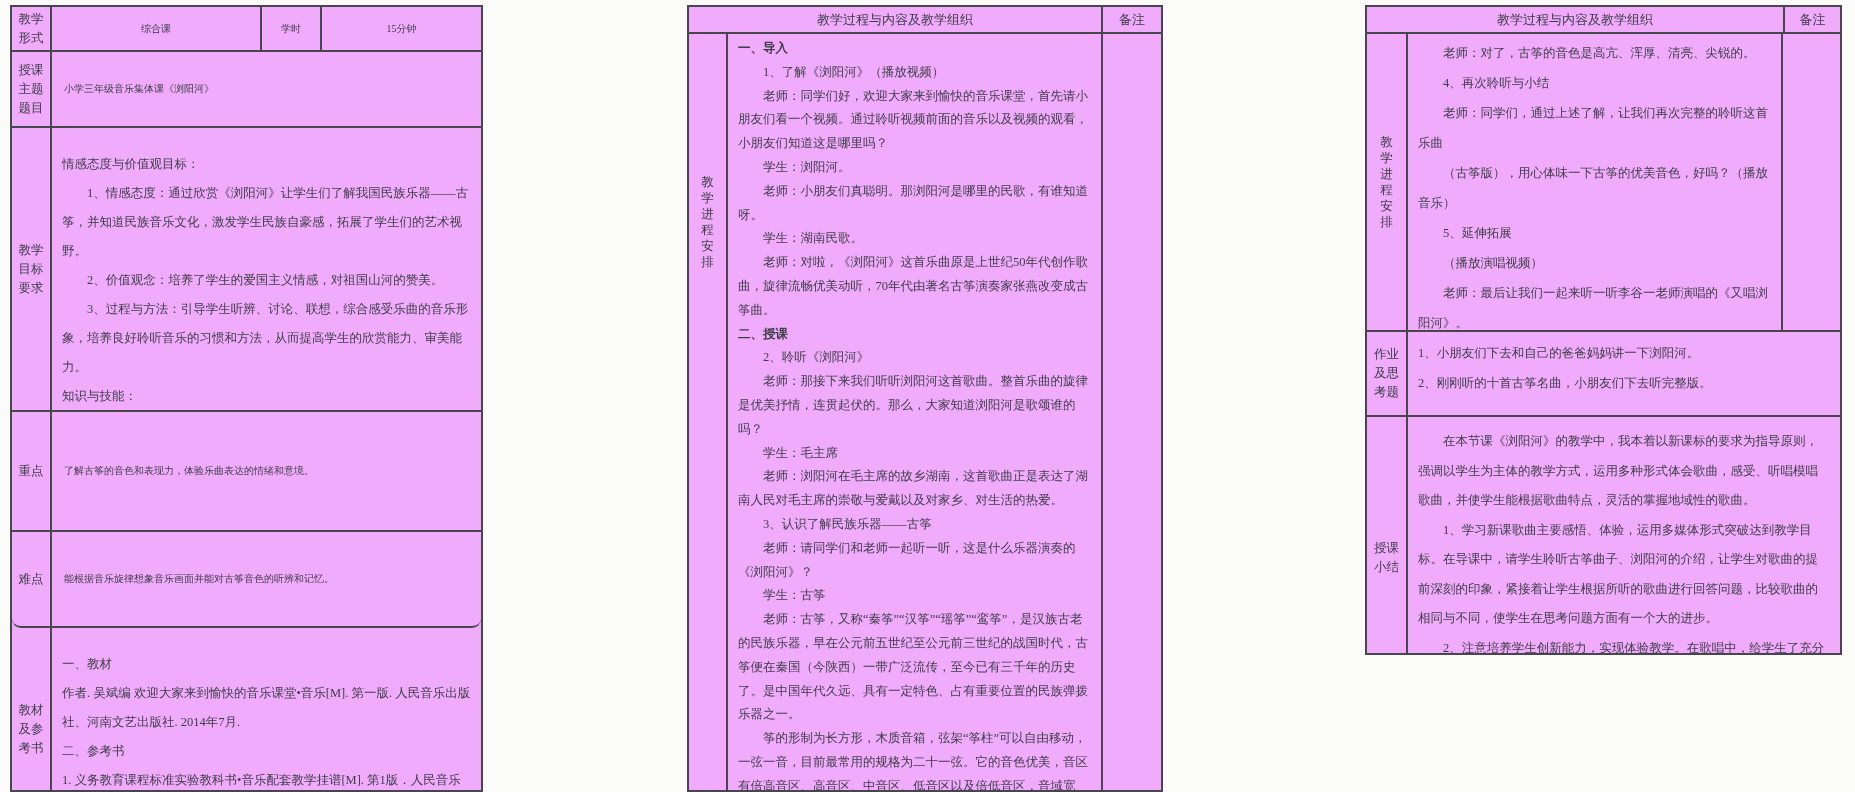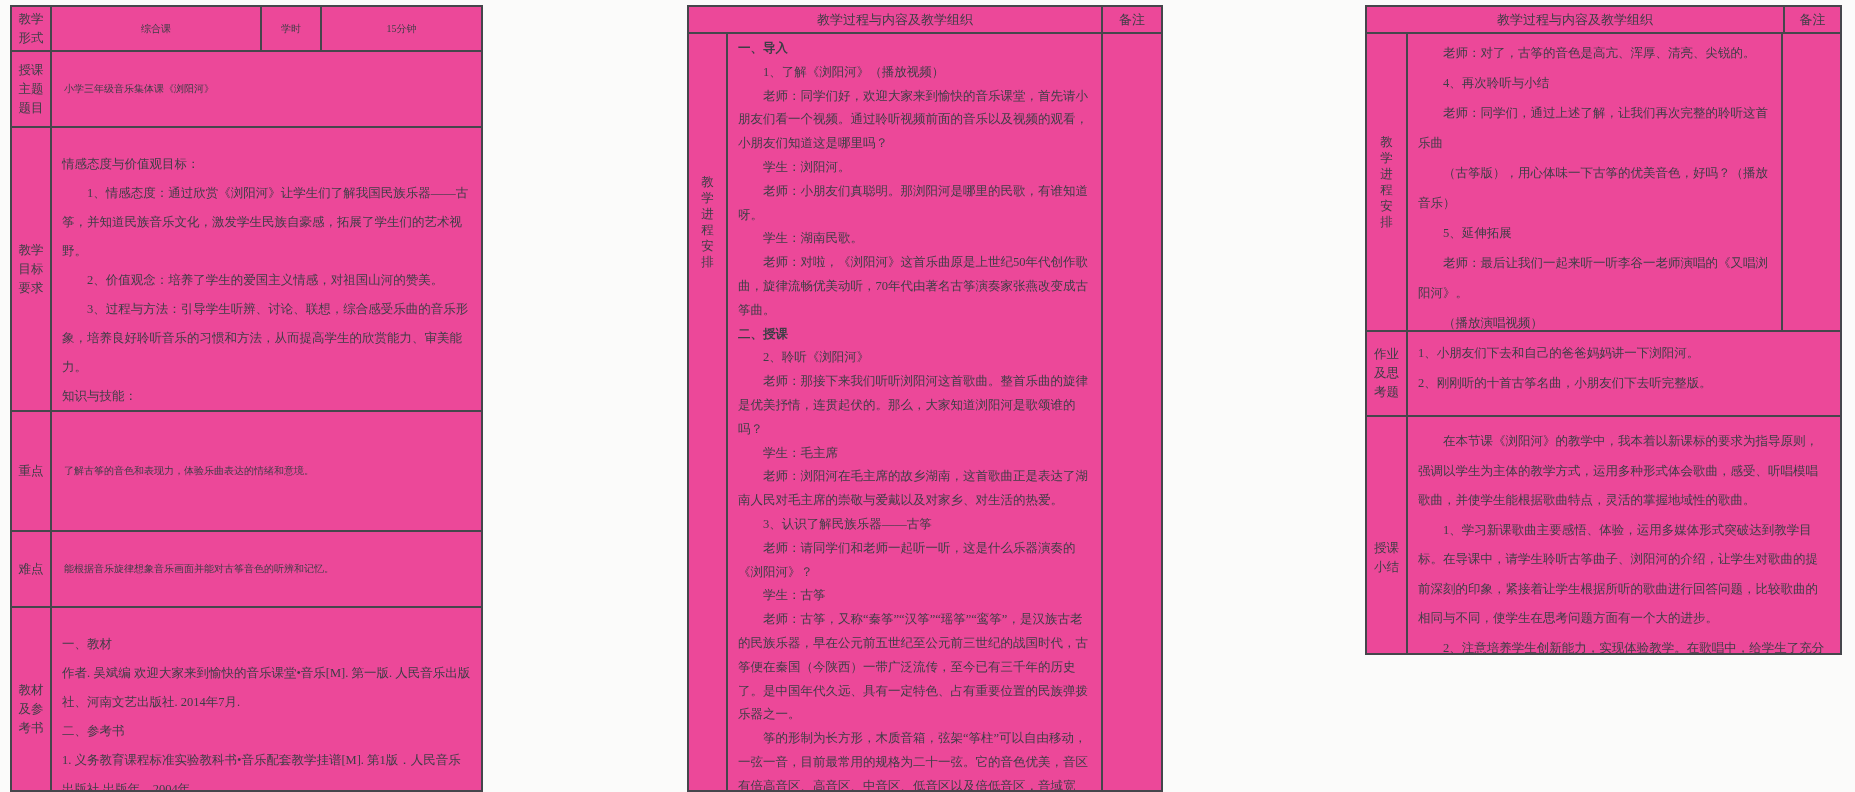--- a/index.html
+++ b/index.html
@@ -2,21 +2,21 @@
 <html><head>
 <meta charset="utf-8">
 <style>
   html,body{margin:0;padding:0;}
   body{
     width:1855px;height:792px;position:relative;overflow:hidden;
     background:#fbfbfa;
     font-family:"Liberation Serif","DejaVu Serif",serif;
     color:#3e3e46;
   }
-  .tbl{position:absolute;box-sizing:border-box;background:#ec4899;border:2px solid #46464c;overflow:hidden;}
+  .tbl{position:absolute;box-sizing:border-box;background:#f0abfc;border:2px solid #46464c;overflow:hidden;}
   .row{display:flex;box-sizing:border-box;border-bottom:2px solid #46464c;}
   .row:last-child{border-bottom:none;}
   .cell{box-sizing:border-box;border-right:2px solid #46464c;overflow:hidden;}
   .cell:last-child{border-right:none;}
   .label-cell{display:flex;align-items:center;justify-content:center;text-align:center;
     font-size:12.5px;line-height:19px;white-space:pre-line;flex:none;}
   .center-cell{display:flex;align-items:center;justify-content:center;font-size:10px;}
   .vcenter-cell{display:flex;align-items:center;font-size:10px;padding:12px 12px;}
   .text-cell{font-size:12.5px;padding:6px 10px;}
   .para{margin:0;}
@@ -61,21 +61,21 @@
         <p class="para indent">1、情感态度：通过欣赏《浏阳河》让学生们了解我国民族乐器——古筝，并知道民族音乐文化，激发学生民族自豪感，拓展了学生们的艺术视野。</p>
         <p class="para indent">2、价值观念：培养了学生的爱国主义情感，对祖国山河的赞美。</p>
         <p class="para indent">3、过程与方法：引导学生听辨、讨论、联想，综合感受乐曲的音乐形象，培养良好聆听音乐的习惯和方法，从而提高学生的欣赏能力、审美能力。</p>
         <p class="para flush">知识与技能：</p>
       </div>
   </div>
   <div class="row" style="height:120px;">
     <div class="cell label-cell" style="width:40px;">重点</div>
     <div class="cell vcenter-cell" style="flex:1;">了解古筝的音色和表现力，体验乐曲表达的情绪和意境。</div>
   </div>
-  <div class="row" style="height:76px;">
+  <div class="row" style="height:96px;border-radius:9px;">
     <div class="cell label-cell" style="width:40px;">难点</div>
     <div class="cell vcenter-cell" style="flex:1;">能根据音乐旋律想象音乐画面并能对古筝音色的听辨和记忆。</div>
   </div>
   <div class="row" style="flex:1;">
     <div class="cell label-cell" style="width:40px;">教材
 及参
 考书</div>
     <div class="cell text-cell lt-body" style="flex:1;padding-top:22px;">
         <p class="para flush">一、教材</p>
         <p class="para flush">作者. 吴斌编  欢迎大家来到愉快的音乐课堂•音乐[M]. 第一版. 人民音乐出版社、河南文艺出版社. 2014年7月.</p>
@@ -131,22 +131,22 @@
 进
 程
 安
 排</div>
     <div class="cell text-cell rt-main" style="width:375px;">
         <p class="para indent">老师：对了，古筝的音色是高亢、浑厚、清亮、尖锐的。</p>
         <p class="para indent">4、再次聆听与小结</p>
         <p class="para indent">老师：同学们，通过上述了解，让我们再次完整的聆听这首乐曲</p>
         <p class="para indent">（古筝版），用心体味一下古筝的优美音色，好吗？（播放音乐）</p>
         <p class="para indent">5、延伸拓展</p>
+        <p class="para indent">（播放演唱视频）</p>
         <p class="para indent">老师：最后让我们一起来听一听李谷一老师演唱的《又唱浏阳河》。</p>
-        <p class="para indent">（播放演唱视频）</p>
       </div>
     <div class="cell" style="flex:1;"></div>
   </div>
   <div class="row" style="height:85px;">
     <div class="cell label-cell" style="width:41px;">作业
 及思
 考题</div>
     <div class="cell text-cell rt-hw" style="flex:1;">
         <p class="para flush">1、小朋友们下去和自己的爸爸妈妈讲一下浏阳河。</p>
         <p class="para flush">2、刚刚听的十首古筝名曲，小朋友们下去听完整版。</p>

